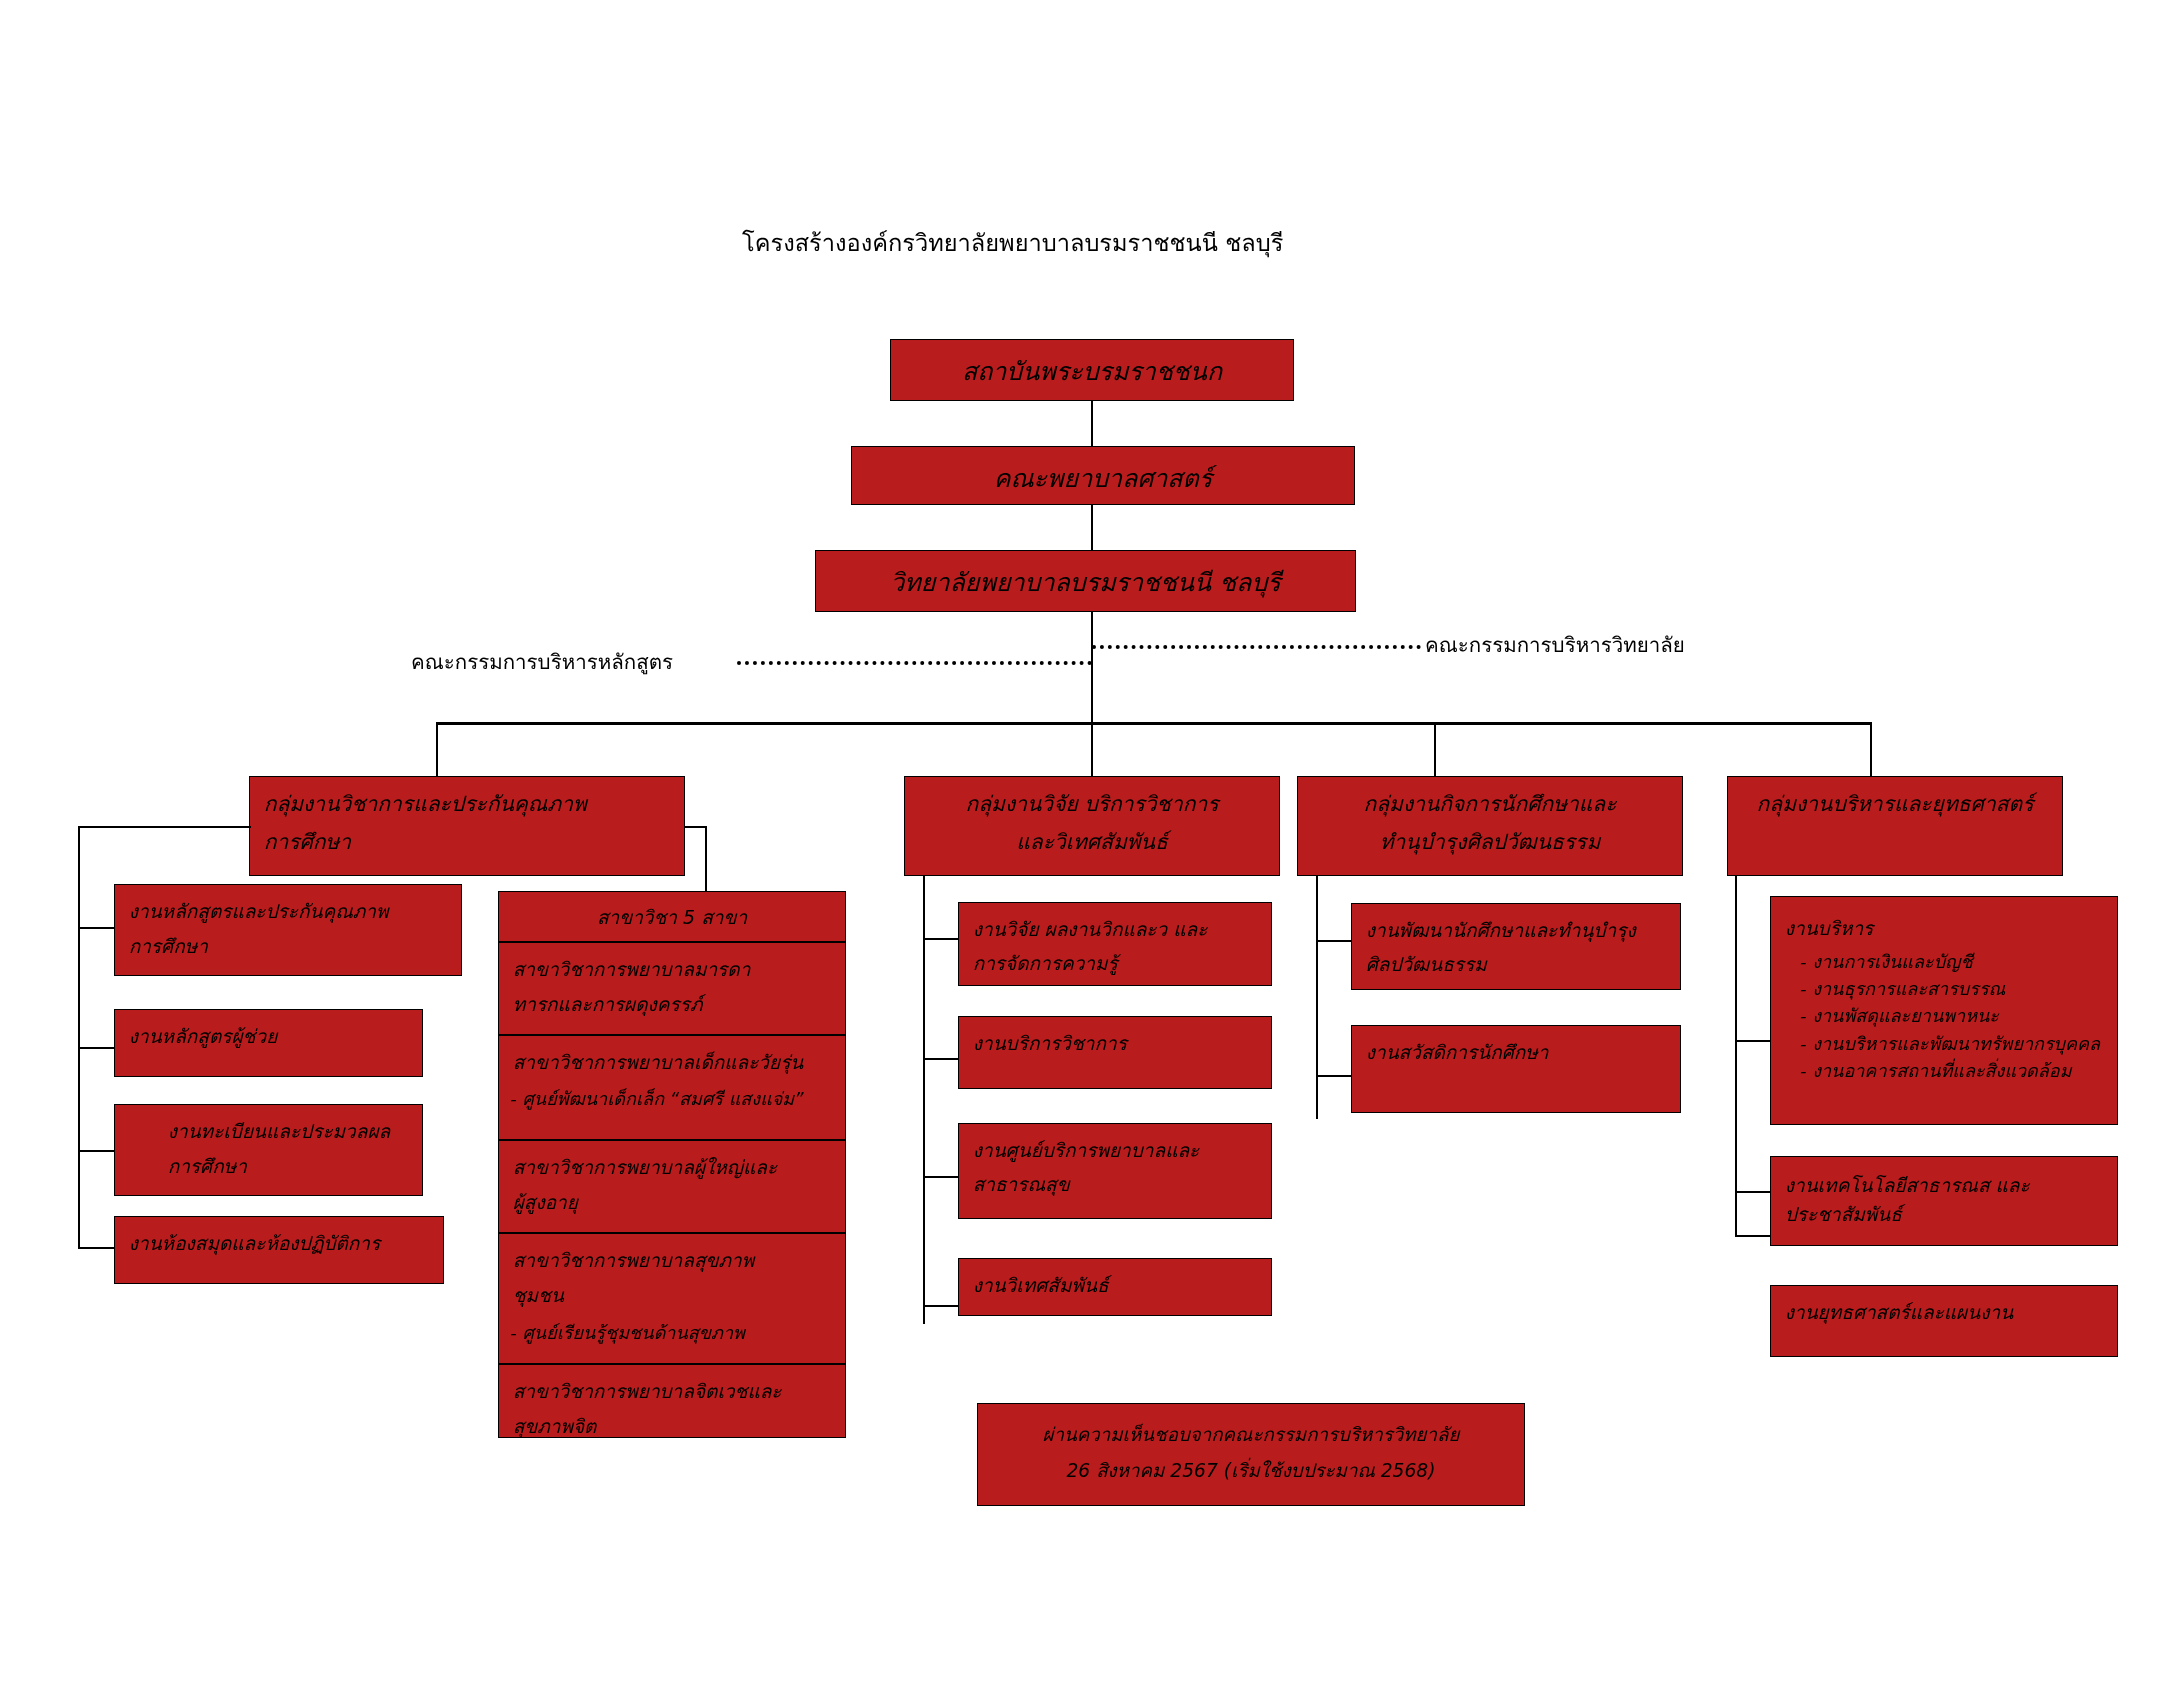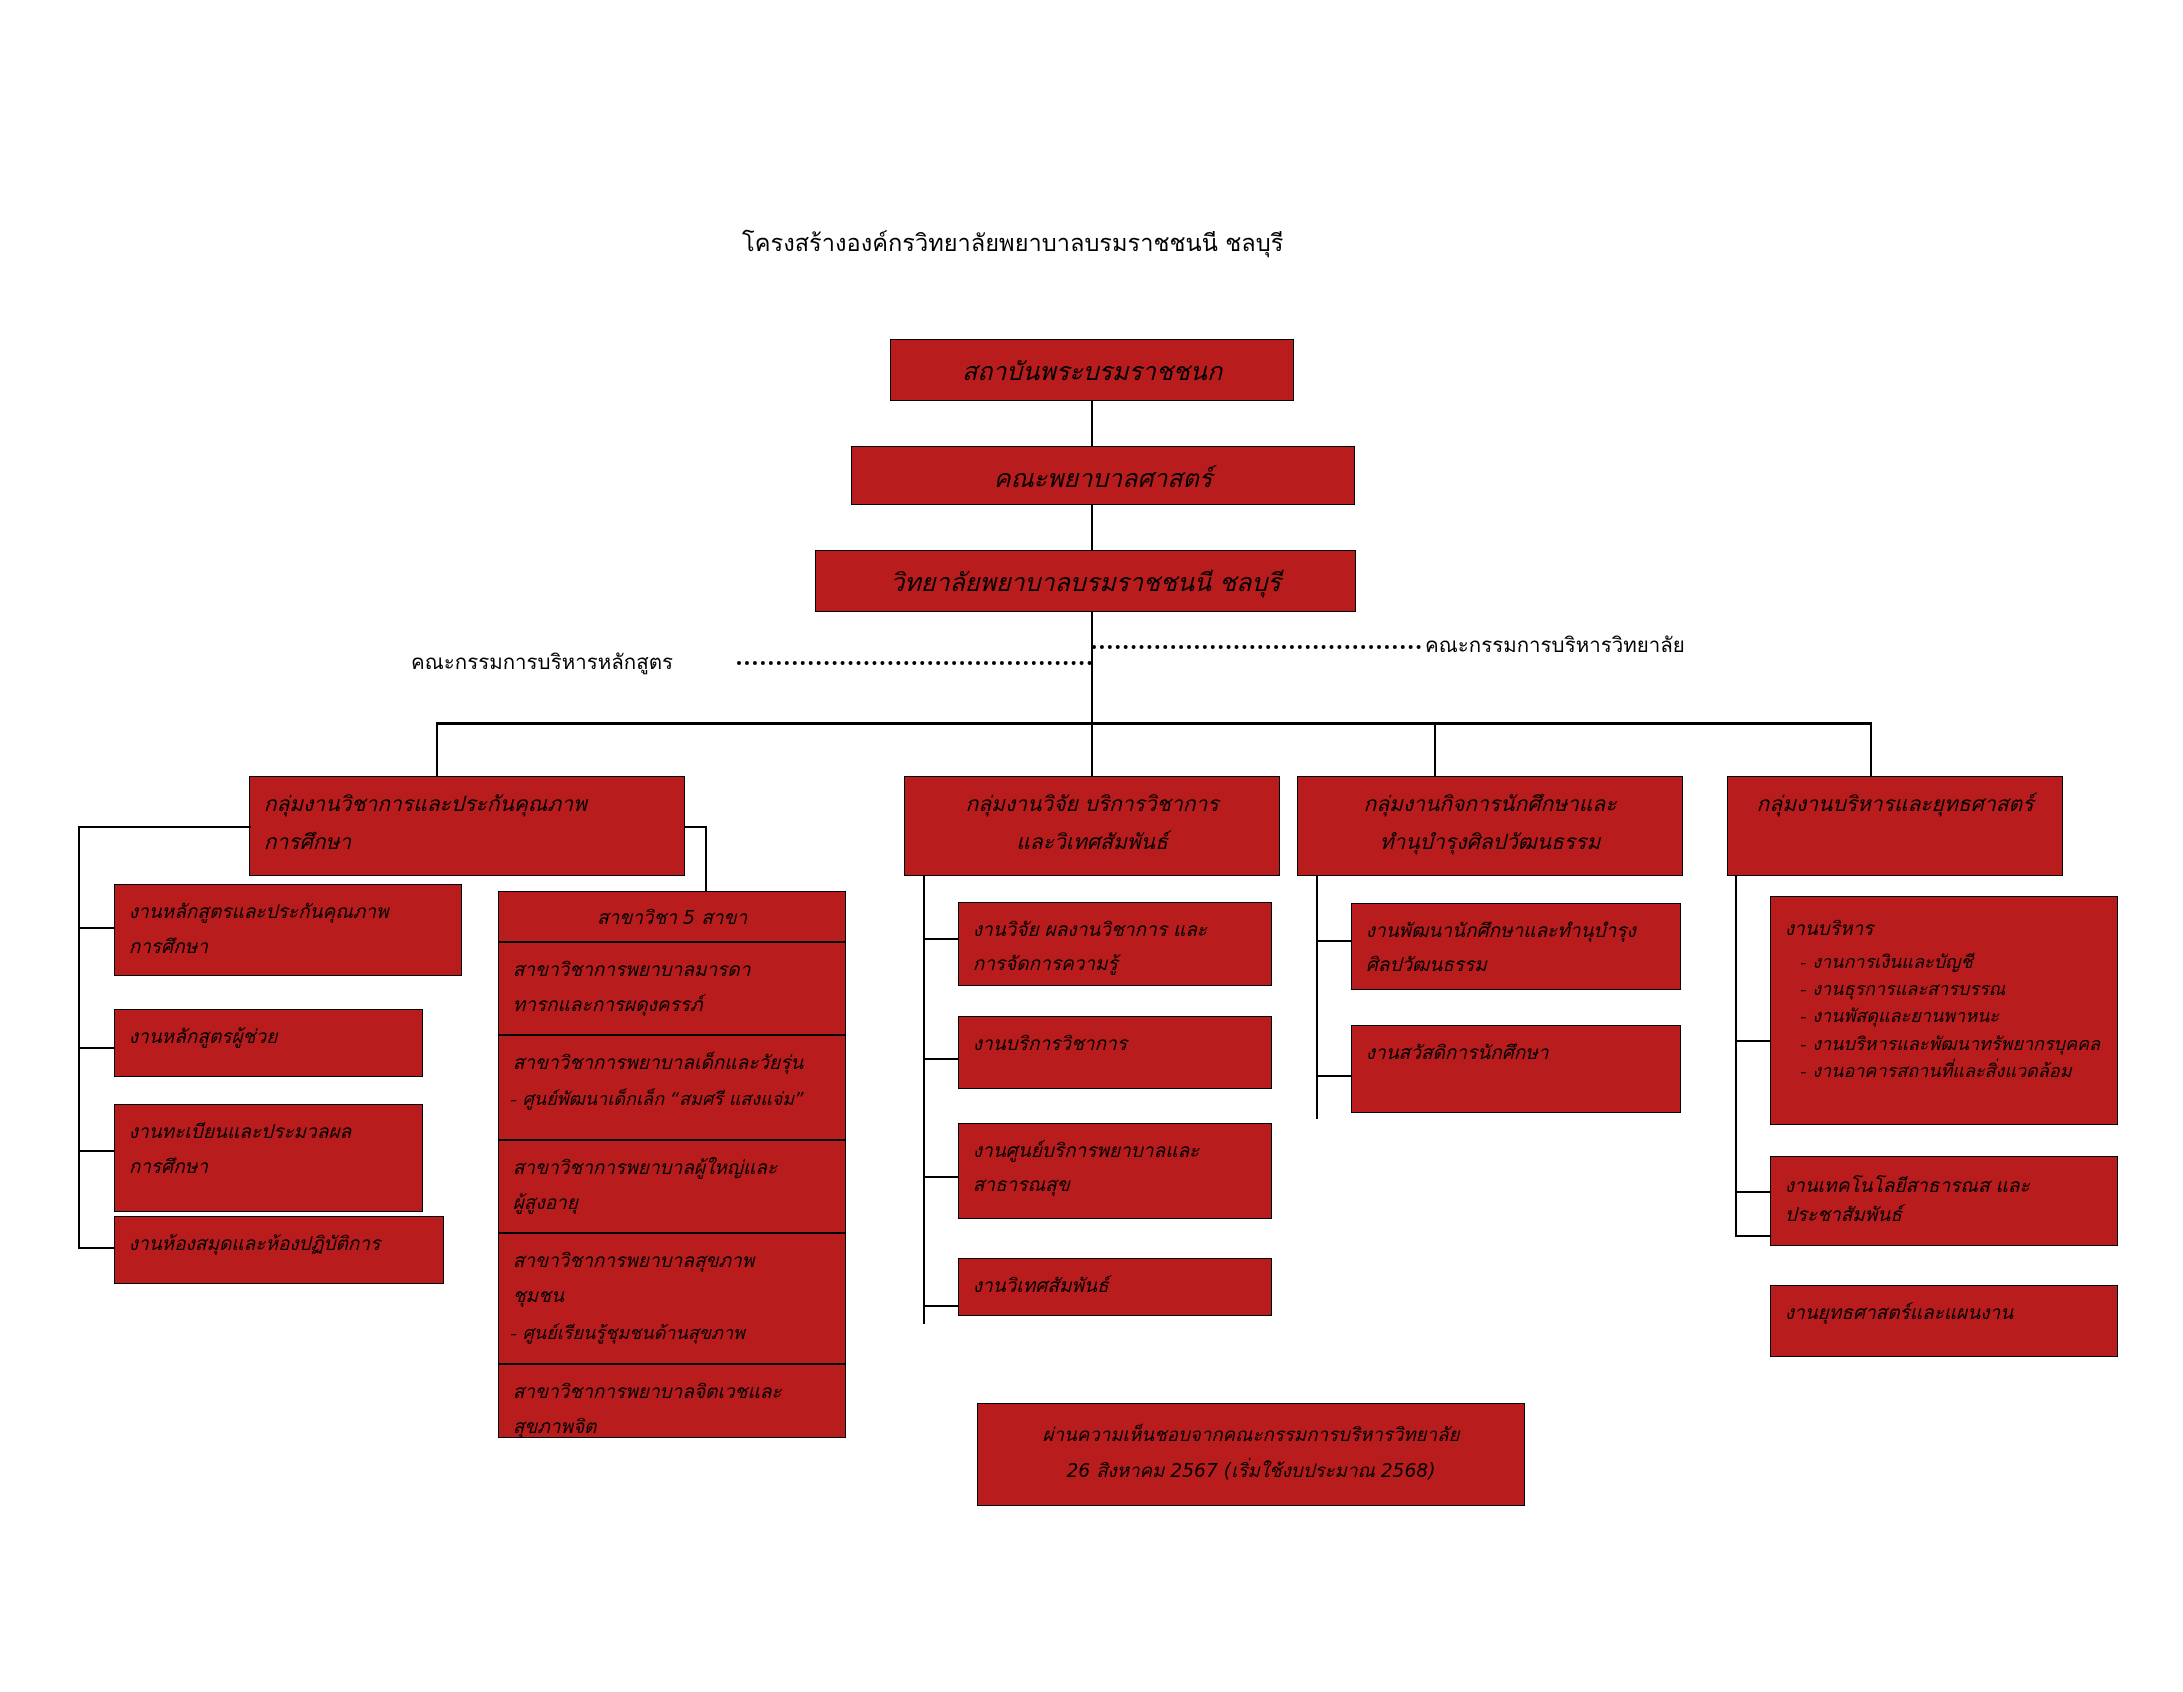--- a/index.html
+++ b/index.html
@@ -84,21 +84,21 @@
 
   <div class="box lft" style="left:114px;top:884px;width:348px;height:92px;">
     <span class="txt l3 pad-l">งานหลักสูตรและประกันคุณภาพ</span>
     <span class="txt l3" style="padding:5px 8.7px 0 13.7px;">การศึกษา</span>
   </div>
 
   <div class="box lft" style="left:114px;top:1009px;width:309px;height:68px;">
     <span class="txt l3 pad-l">งานหลักสูตรผู้ช่วย</span>
   </div>
 
-  <div class="box lft" style="left:114px;top:1104px;width:309px;height:108px;">
+  <div class="box lft" style="left:114px;top:1104px;width:309px;height:92px;padding-left:39px;">
     <span class="txt l3 pad-l">งานทะเบียนและประมวลผล</span>
     <span class="txt l3" style="padding:5px 8.7px 0 13.7px;">การศึกษา</span>
   </div>
 
   <div class="box lft" style="left:114px;top:1216px;width:330px;height:68px;">
     <span class="txt l3 pad-l">งานห้องสมุดและห้องปฏิบัติการ</span>
   </div>
 
   <div class="line hl" style="left:684px;top:826px;width:22.4px;"></div>
   <div class="line vl" style="left:705px;top:826px;height:67px;"></div>
@@ -137,21 +137,21 @@
     <span class="txt l2" style="padding:12.4px 6.2px 0 6.2px;">กลุ่มงานวิจัย บริการวิชาการ</span>
     <span class="txt l2" style="padding:6.2px 6.2px 0 6.2px;">และวิเทศสัมพันธ์</span>
   </div>
   <div class="line vl" style="left:923px;top:876px;height:448px;"></div>
   <div class="line hl" style="left:923px;top:938px;width:37px;"></div>
   <div class="line hl" style="left:923px;top:1058px;width:37px;"></div>
   <div class="line hl" style="left:923px;top:1176px;width:37px;"></div>
   <div class="line hl" style="left:923px;top:1305px;width:37px;"></div>
 
   <div class="box lft" style="left:958px;top:902px;width:314px;height:84px;">
-    <span class="txt l3 pad-l">งานวิจัย ผลงานวิชาการ และ</span>
+    <span class="txt l3 pad-l">งานวิจัย ผลงานวิกและว และ</span>
     <span class="txt l3" style="padding:3.7px 8.7px 0 13.7px;">การจัดการความรู้</span>
   </div>
   <div class="box lft" style="left:958px;top:1016px;width:314px;height:73px;">
     <span class="txt l3 pad-l">งานบริการวิชาการ</span>
   </div>
   <div class="box lft" style="left:958px;top:1123px;width:314px;height:96px;">
     <span class="txt l3 pad-l">งานศูนย์บริการพยาบาลและ</span>
     <span class="txt l3" style="padding:3.7px 8.7px 0 13.7px;">สาธารณสุข</span>
   </div>
   <div class="box lft" style="left:958px;top:1258px;width:314px;height:58px;">

